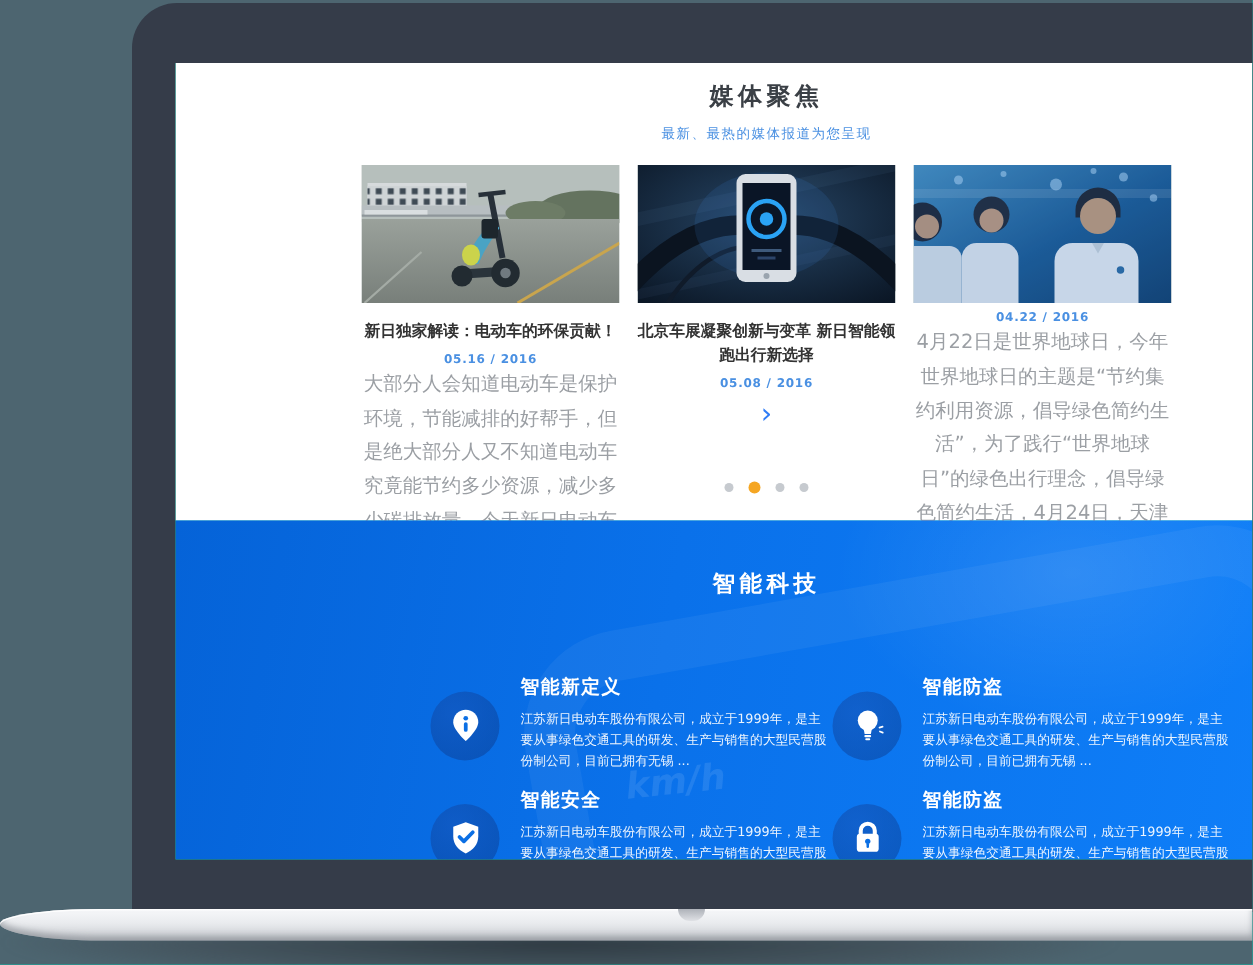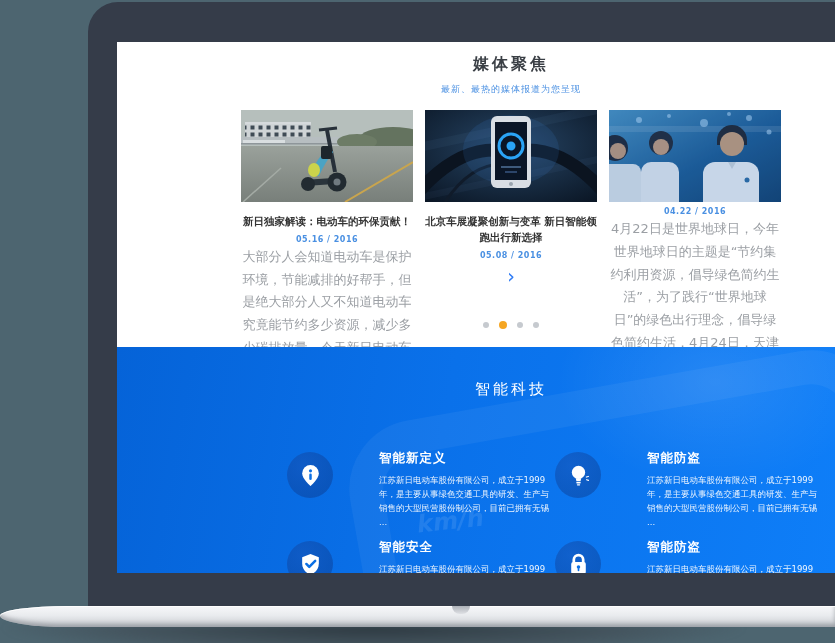--- a/index.html
+++ b/index.html
@@ -59,32 +59,32 @@
   }
   .smart::before {
     content:""; position:absolute; right:-70px; top:36px; width:470px; height:310px;
     border:34px solid rgba(255,255,255,.05); border-radius:70px; transform:rotate(-10deg);
   }
   .smart::after {
     content:""; position:absolute; right:-40px; top:-70px; width:320px; height:210px;
     background:radial-gradient(ellipse, rgba(255,255,255,.10), rgba(255,255,255,0) 70%);
   }
   .smart-inner { position:relative; margin-left:124px; width:540px; text-align:center; z-index:2; }
-  .smart-title { margin-top:33px; font-size:15px; letter-spacing:3px; font-weight:400; }
+  .smart-title { margin-top:33px; font-size:15px; letter-spacing:3px; font-weight:700; }
   .smart-sub { margin-top:9px; font-size:10px; letter-spacing:2px; opacity:.95; }
   .watermark {
     position:absolute; left:300px; top:160px; z-index:1;
     font-size:24px; font-style:italic; font-weight:700; color:rgba(255,255,255,.10);
     transform:rotate(-6deg);
   }
   .features {
     position:absolute; left:170px; top:103px; z-index:2;
     display:grid; grid-template-columns:268px 268px; row-gap:10px;
   }
-  .feature { display:flex; align-items:flex-start;gap:32px; }
+  .feature { display:flex; align-items:center; }
   .f-icon {
     width:46px; height:46px; border-radius:50%; flex:0 0 auto; margin-top:2px;
     background:radial-gradient(circle at 35% 30%, rgba(22,74,168,.48), rgba(8,40,110,.38));
     display:flex; align-items:center; justify-content:center;
   }
   .f-icon svg { width:25px; height:25px; }
   .f-text { margin-left:14px; width:204px; text-align:left; }
   .f-title { font-size:12.5px; font-weight:700; letter-spacing:1px; }
   .f-desc { margin-top:6px; font-size:8.5px; line-height:1.65; opacity:.92; }
 </style>

